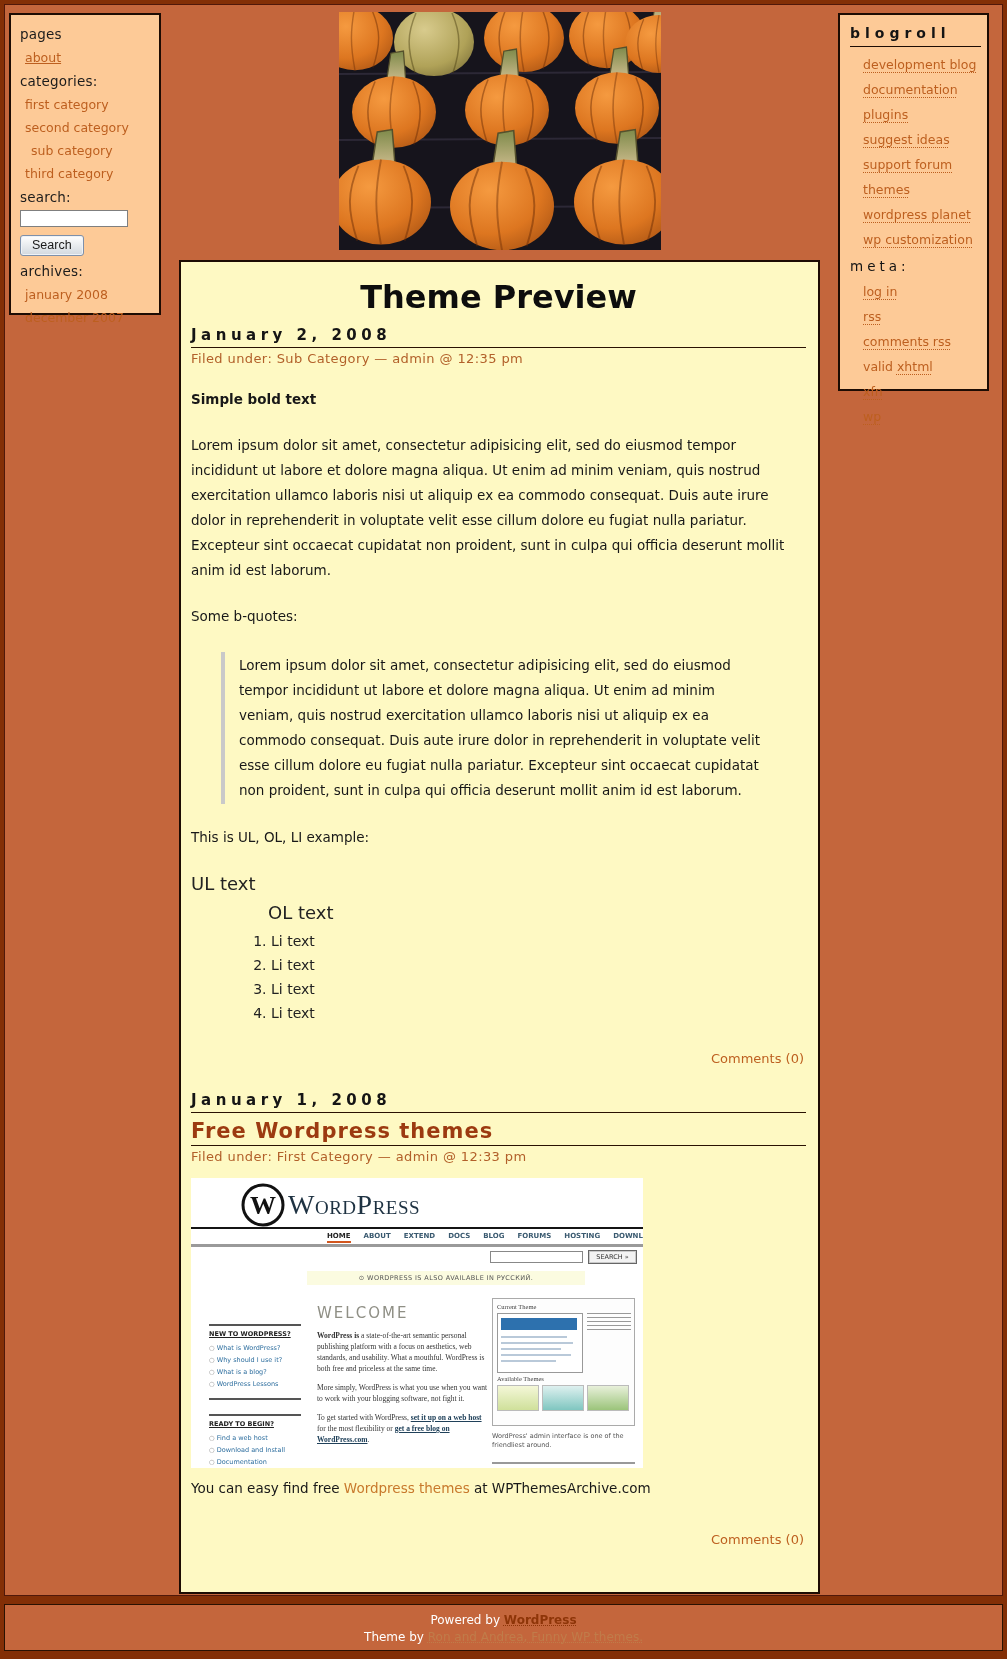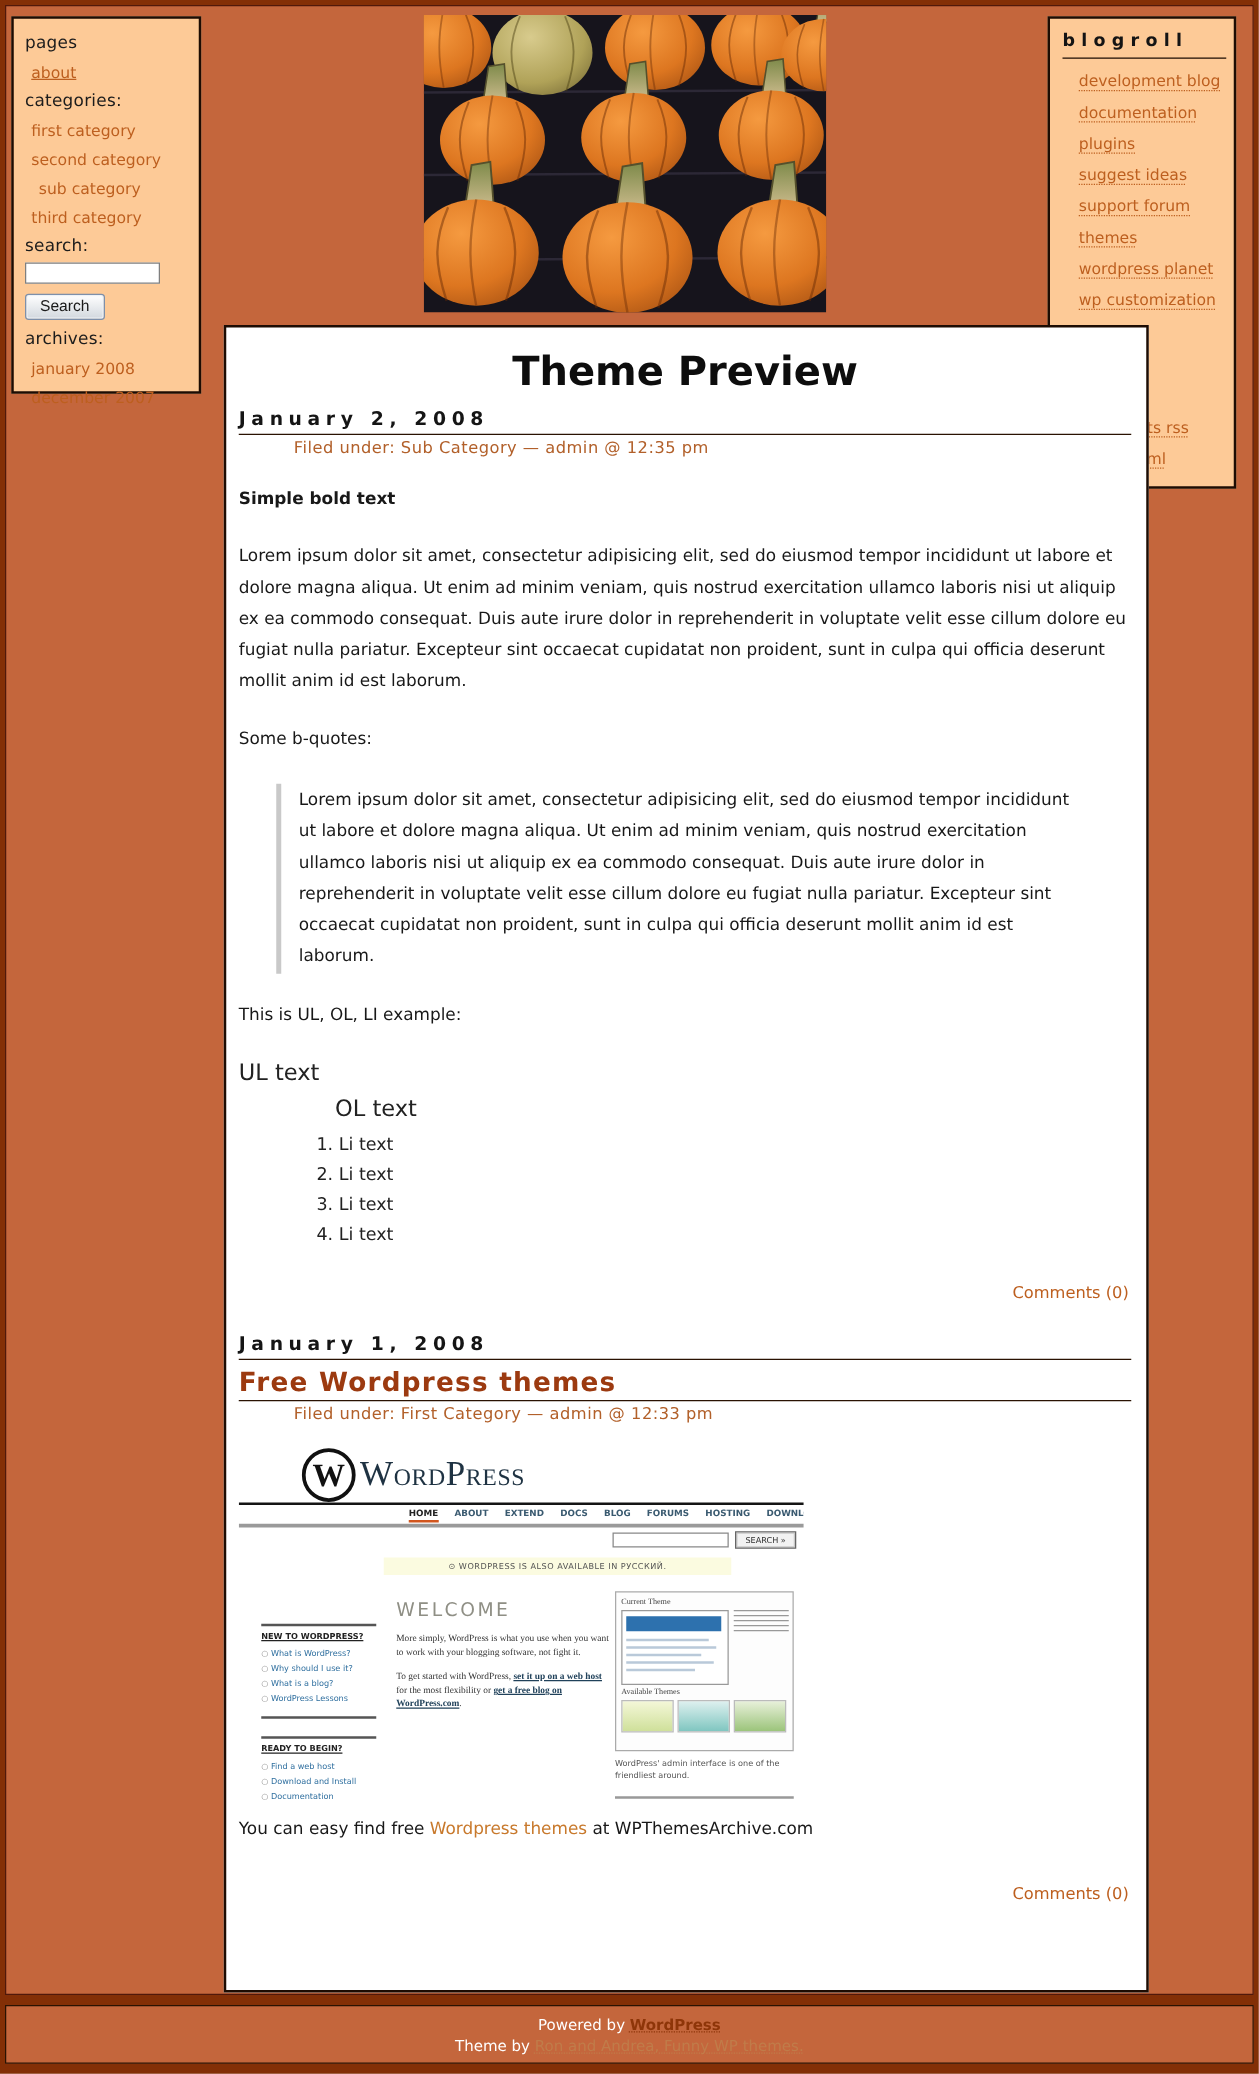--- a/index.html
+++ b/index.html
@@ -25,27 +25,27 @@
   .blogroll-heading { font-size:14px; font-weight:700; letter-spacing:5px; color:#141414; margin:2px 0 5px; }
   .blog-hr { border:0; border-top:1px solid #1d0c03; margin:0 0 3px; }
   .r-link { display:block; font-size:12.5px; color:#bd5f1f; margin:10px 0 10px 13px; text-decoration:underline dotted 1px; text-underline-offset:3px; }
   .meta-heading { font-size:13.5px; letter-spacing:4px; color:#141414; margin:11px 0 0; font-weight:400; }
   .plain-prefix { color:#bd5f1f; text-decoration:none; }
 
   
   .pumpkins { position:absolute; left:334px; top:7px; width:322px; height:238px; display:block; }
 
   
-  .main { position:absolute; left:174px; top:255px; width:740px; height:1334px; background:#ffffff; border:2px solid #1d0c03; padding:10px 12px 0 10px; overflow:hidden; }
+  .main { position:absolute; left:174px; top:255px; width:641px; height:1334px; background:#fef9c3; border:2px solid #1d0c03; padding:10px 12px 0 10px; overflow:hidden; }
   .blog-title { text-align:center; font-size:32px; font-weight:700; color:#0d0d0d; margin:6px 0 10px; }
 
   .post-date { font-size:15px; font-weight:700; letter-spacing:4.5px; color:#151515; border-bottom:1px solid #2a1202; padding-bottom:3px; margin-top:24px; }
   .first-date { margin-top:10px; }
   .post-title { font-size:21px; font-weight:700; letter-spacing:1px; color:#9c3a10; border-bottom:1px solid #2a1202; padding-bottom:2px; margin-top:6px; }
-  .post-meta { font-size:13px; color:#b2602a; margin-top:3px; letter-spacing:0.4px;margin-left:44px; }
+  .post-meta { font-size:13px; color:#b2602a; margin-top:3px; letter-spacing:0.4px; }
   .post-body { font-size:13.5px; color:#181818; line-height:25px; }
   .post-body p { margin-top:21px; }
   .intro-bold { font-weight:700; }
   blockquote { margin:23px 0 0 30px; border-left:4px solid #c9c9c9; padding:1px 34px 1px 14px; }
   .list-demo { margin-top:21px; color:#222; }
   .ul-text { font-size:18px; }
   .ol-text { font-size:18px; margin-left:77px; margin-top:4px; }
   ol.demo { font-size:14px; margin:10px 0 0 58px; padding-left:22px; }
   ol.demo li { margin-bottom:11px; line-height:13px; }
   .comments-line { text-align:right; margin:28px 2px 0 0; }
@@ -256,20 +256,21 @@
             <span class="ws-mini-link">Find a web host</span>
             <span class="ws-mini-link">Download and Install</span>
             <span class="ws-mini-link">Documentation</span>
 
           </div>
         </div>
       </div>
 
       <div class="ws-col-mid">
         <div class="ws-welcome">WELCOME</div>
+        <div class="ws-para"><b>WordPress is</b><span> a state-of-the-art semantic personal publishing platform with a focus on aesthetics, web standards, and usability. What a mouthful. WordPress is both free and priceless at the same time.</span></div>
         <div class="ws-para">More simply, WordPress is what you use when you want to work with your blogging software, not fight it.</div>
         <div class="ws-para"><span>To get started with WordPress, </span><span class="ws-blue">set it up on a web host</span><span> for the most flexibility or </span><span class="ws-blue">get a free blog on WordPress.com</span><span>.</span></div>
       </div>
 
       <div class="ws-col-right">
         <div class="ws-theme-box">
           <div class="ws-serif-label">Current Theme</div>
           <div class="ws-admin-shot">
             <div class="ws-admin-bar"></div>
             <div class="ws-admin-line" style="top:22px;width:66px;"></div>

